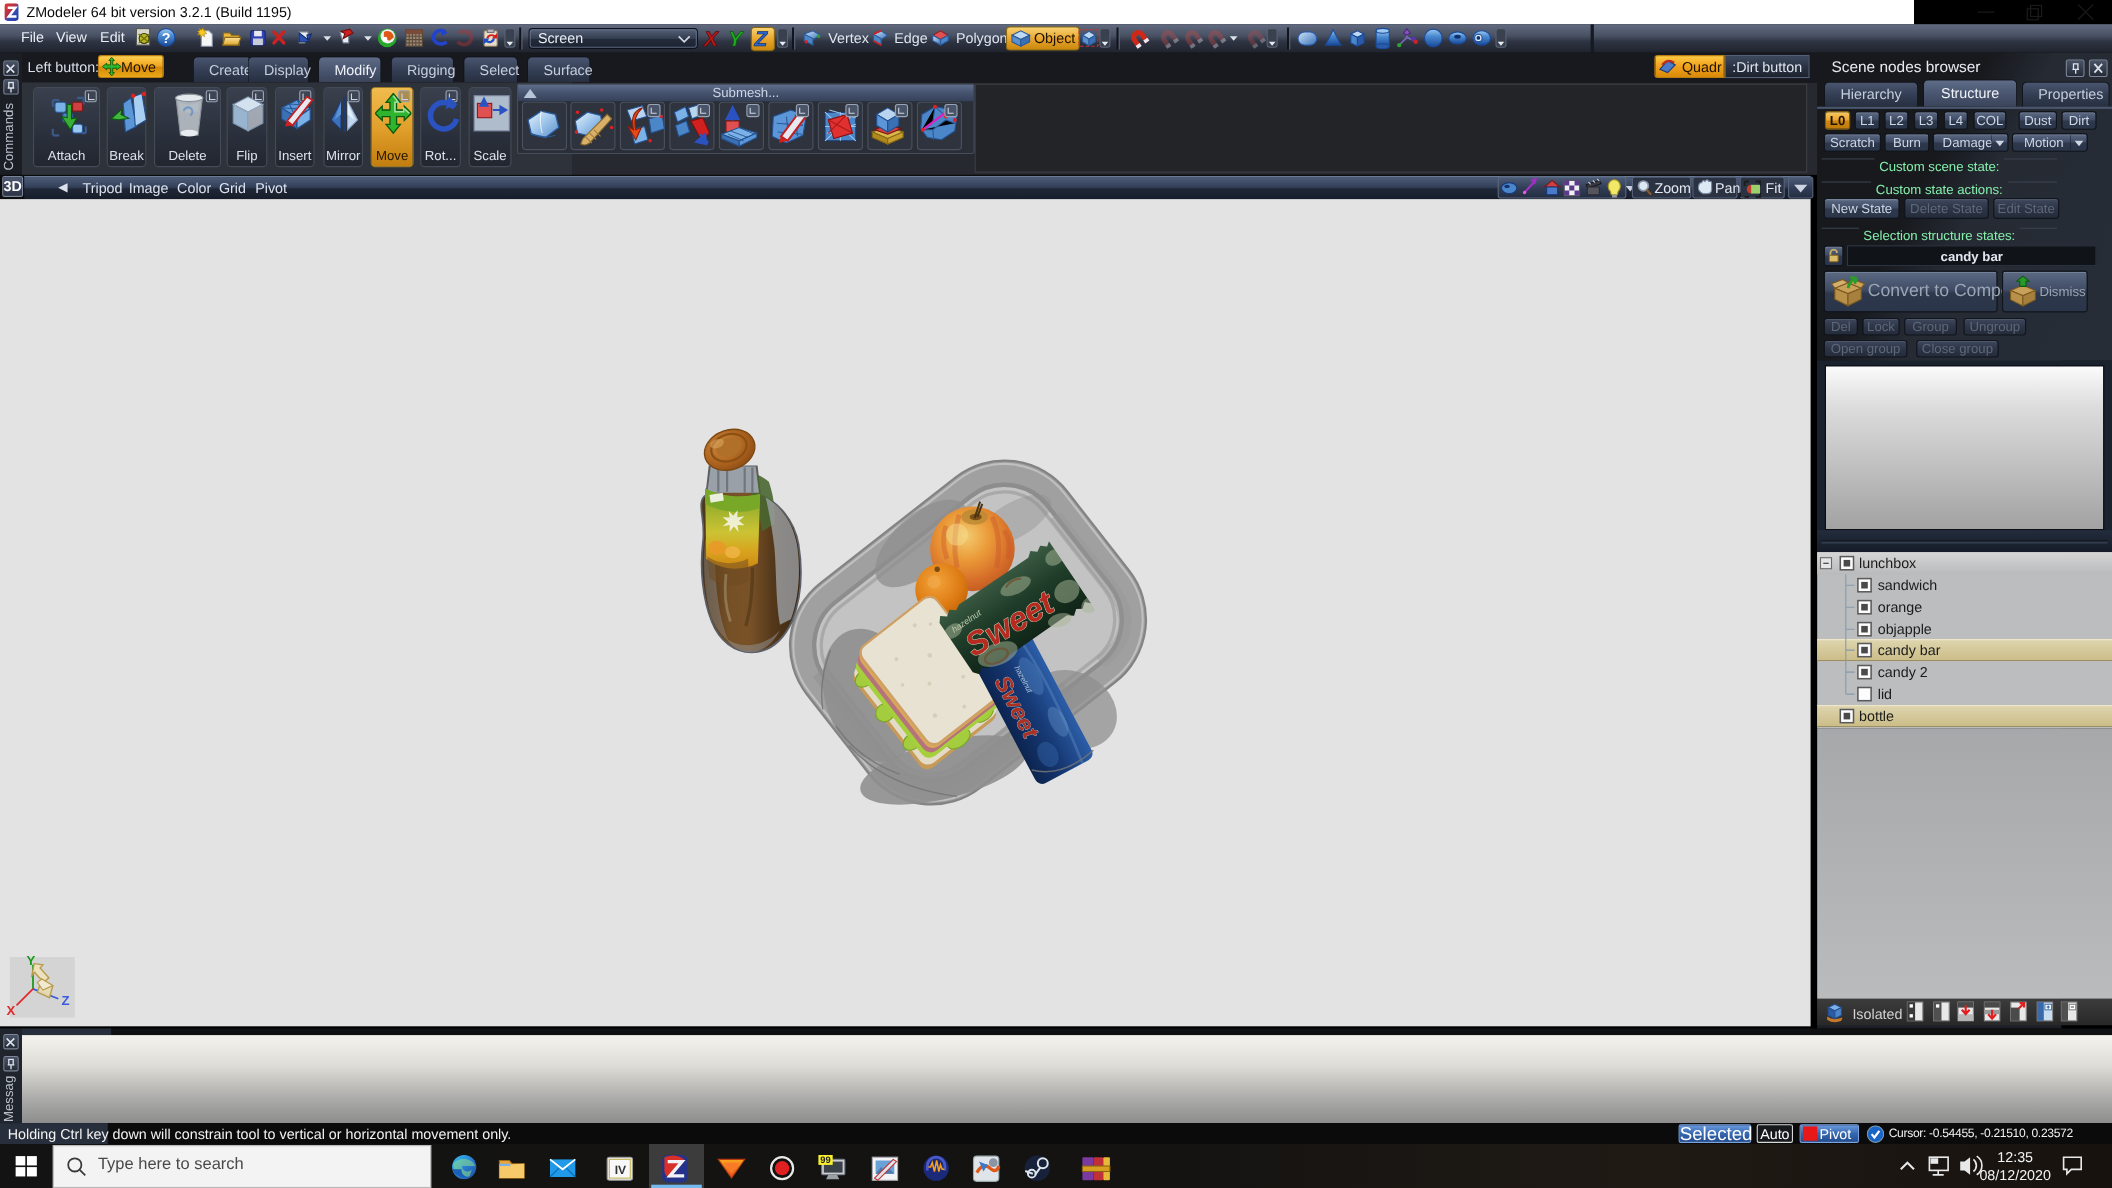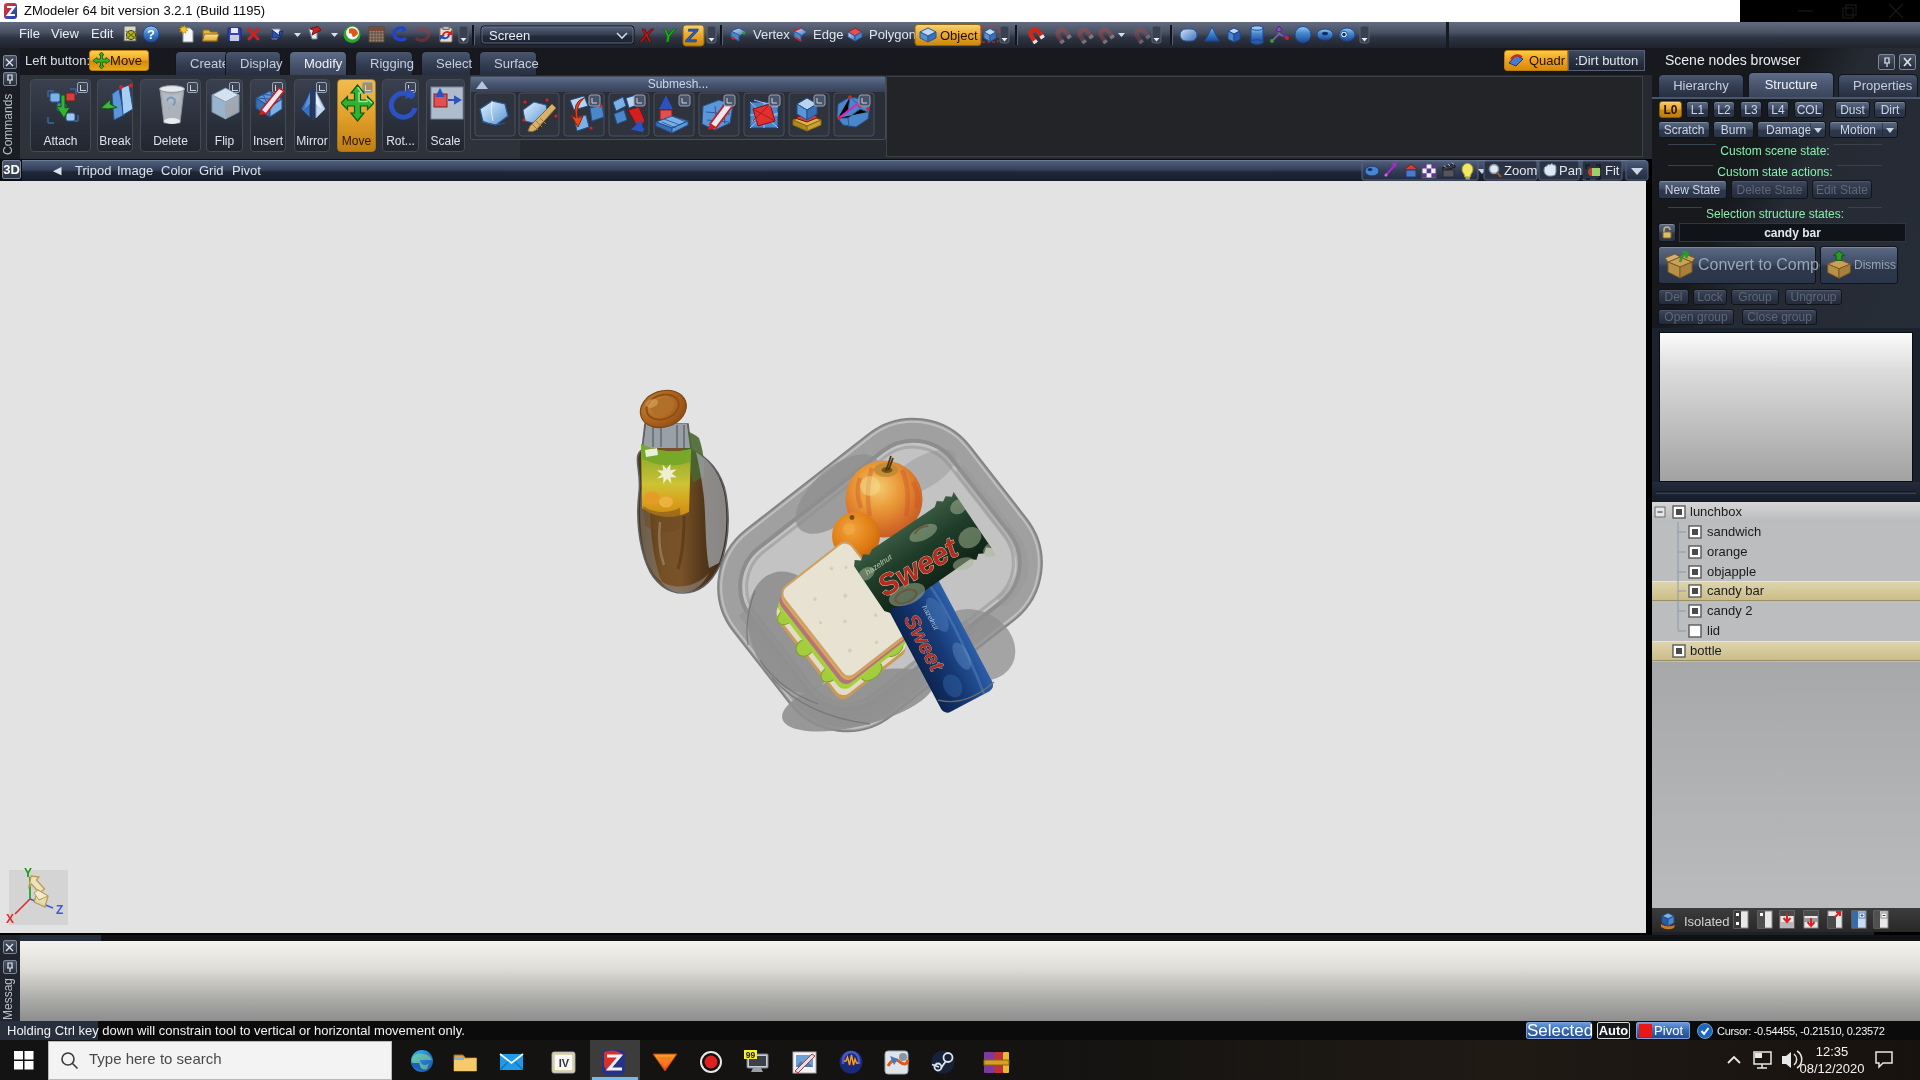--- a/index.html
+++ b/index.html
@@ -48,21 +48,21 @@
 #vpbar { left:22px; top:1px; width:1624px; height:21px;
   background:linear-gradient(#55648024,#55648024); background:linear-gradient(#4e5d78,#33405a 45%,#1f2737 55%,#161c29);
   border-top:1px solid #6d7c96; }
 #vpbar .m { top:2px; font-size:13px; color:#dbe2ec; }
 #d3box { left:2px; top:1px; width:19px; height:19px; background:linear-gradient(#4d5870,#2c3346);
   border:1px solid #7a8498; border-radius:2px; color:#fff; font-weight:bold;
   font-size:13px; text-align:center; line-height:18px; }
 
 #vp { left:0; top:181px; width:1646px; height:752px; background:#e3e3e3; }
 
-#rp { left:1652px; top:48px; width:222px; height:887px; background:#1d2026;padding-left:12px; }
+#rp { left:1652px; top:48px; width:222px; height:887px; background:#1d2026; }
 #rp .sep { position:absolute; width:100%; display:flex; align-items:flex-start;
   color:#86efac; font-size:12px; }
 #rp .sep i { flex:1; height:1px; background:#3a414e; margin:0 4px; font-style:normal; }
 
 #msg { left:0; top:935px; width:1920px; height:86px; background:#101113; }
 #msgbody { left:20px; top:6px; width:1900px; height:80px;
   background:linear-gradient(#f4f3ee,#dddcd6 35%,#a8a8a6 75%,#8d8d8d); }
 #status { left:0; top:1021px; width:1920px; height:19px; background:#0b0b0b; }
 #taskbar { left:0; top:1040px; width:1920px; height:40px;
   background:linear-gradient(90deg,#131313,#141311 55%,#201a15 78%,#17120e);text-decoration:underline; }
@@ -949,21 +949,21 @@
   <div class="abs" style="left:1px;top:42px;width:18px;height:44px;color:#b8c0cc;font-size:12px;
     writing-mode:vertical-rl;transform:rotate(180deg);text-align:center;overflow:hidden">Messag</div>
 </div>
 
 <div class="abs" id="status">
   <div class="abs" style="left:0;top:0;width:98px;height:19px;background:#272e3c"></div>
   <div class="abs" style="left:7px;top:2px;font-size:13px;color:#f2f2f2">Holding Ctrl key down will constrain tool to vertical or horizontal movement only.</div>
   <div class="abs" style="left:1526px;top:1px;width:66px;height:17px;border:1px solid #7aa2dc;border-radius:2px;
     background:linear-gradient(#6a9ade,#3668b0 50%,#234c90);color:#fff;font-size:17px;text-align:center;line-height:15px">Selected</div>
   <div class="abs" style="left:1597px;top:1px;width:33px;height:17px;border:1px solid #d8d8d8;border-radius:2px;
-    background:#16181c;color:#fff;font-size:13px;text-align:center;line-height:15px;font-weight:bold">Auto</div>
+    background:#16181c;color:#fff;font-size:13px;text-align:center;line-height:15px;font-weight:normal">Auto</div>
   <div class="abs" style="left:1636px;top:1px;width:54px;height:17px;border:1px solid #7aa2dc;border-radius:2px;
     background:linear-gradient(#6a9ade,#3668b0 50%,#234c90);color:#fff;font-size:13px;text-align:right;line-height:15px;padding-right:6px">Pivot</div>
   <div class="abs" style="left:1639px;top:3px;width:13px;height:13px;background:#e81818"></div>
   <svg class="abs" style="left:1697px;top:2px" width="16" height="16">
       <circle cx="8" cy="8" r="7.5" fill="#1a66c8" stroke="#79a"></circle>
       <path d="M4.5 8 l2.5 3 l4.5 -6" stroke="#fff" stroke-width="2" fill="none"></path>
     </svg>
   <div class="abs" style="left:1717px;top:4px;font-size:11px;letter-spacing:-0.3px;color:#f2f2f2;white-space:nowrap">Cursor: -0.54455, -0.21510, 0.23572</div>
 </div>
 

